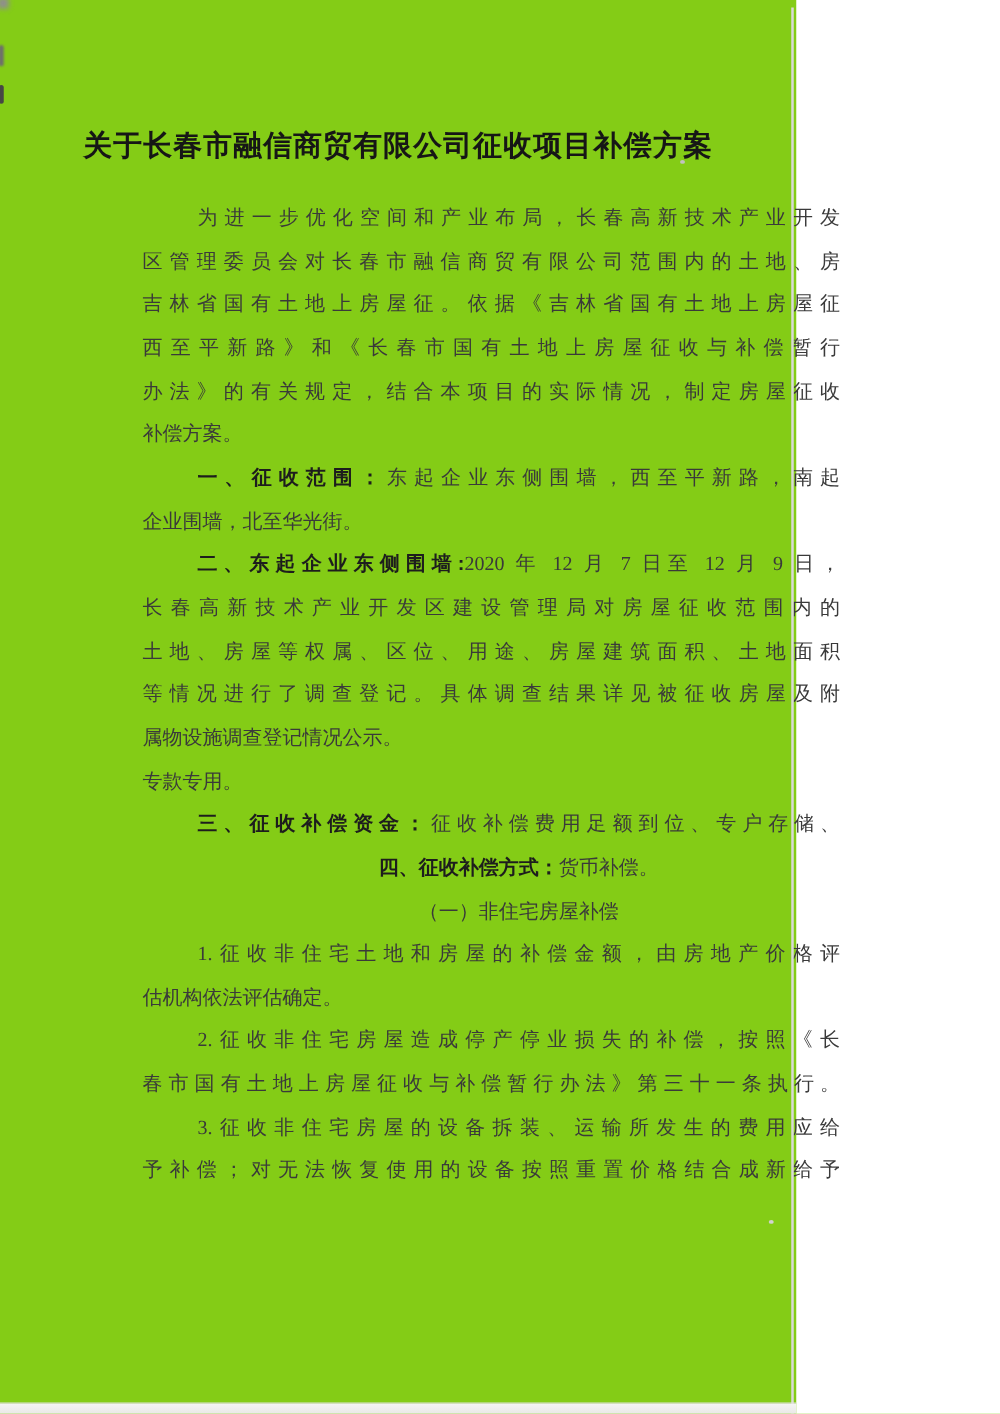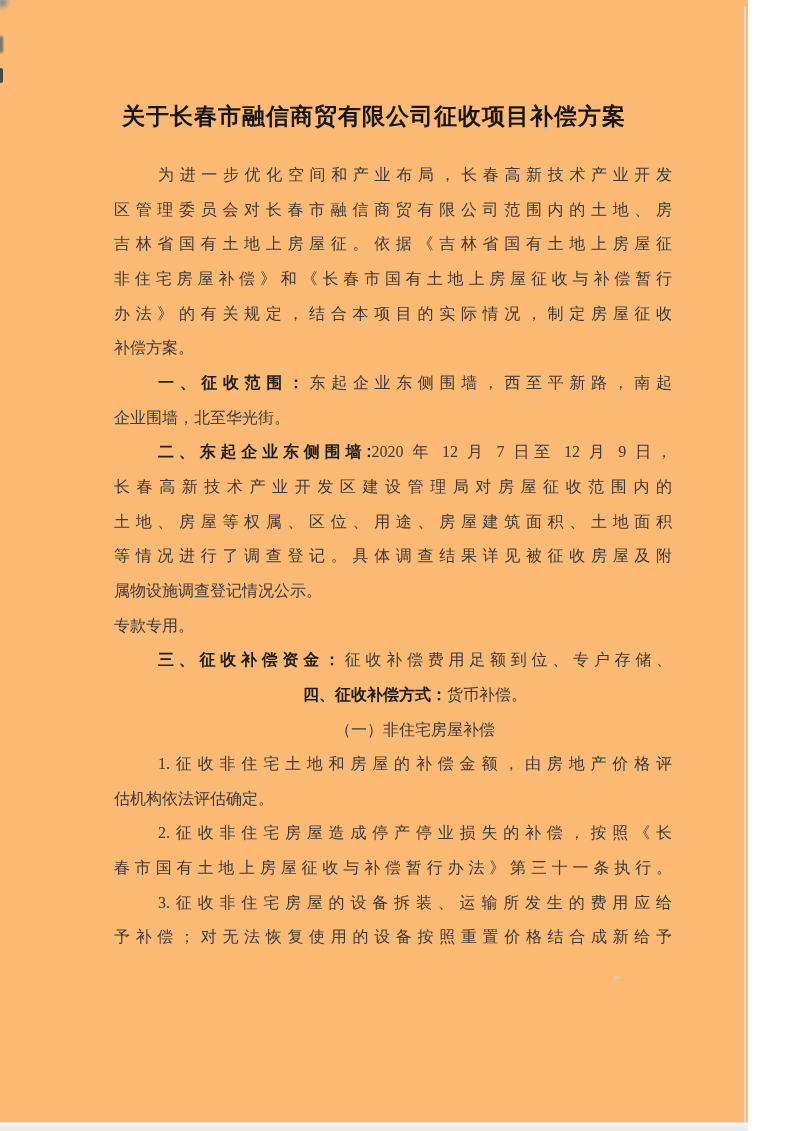--- a/index.html
+++ b/index.html
@@ -5,23 +5,23 @@
   html, body { margin: 0; padding: 0; }
   body {
     width: 800px;
     height: 1131px;
     background: #ffffff;
     overflow: hidden;
     font-family: "Liberation Serif", "DejaVu Serif", serif;
   }
   .page {
     position: relative;
-    width: 748px;
+    width: 637px;
     height: 1131px;
-    background: #fdba74;
+    background: #84cc16;
   }
   .doc-title {
     position: absolute;
     top: 101px;
     left: 0;
     width: 100%;
     margin: 0;
     text-align: center;
     font-family: "Liberation Serif", "DejaVu Serif", serif;
     font-size: 23px;
@@ -124,21 +124,21 @@
 </head>
 <body>
 
 <div class="page">
   <h1 class="doc-title">关于长春市融信商贸有限公司征收项目补偿方案</h1>
 
   <div class="doc-body">
       <div class="line indent fill"><span>为进一步优化空间和产业布局，长春高新技术产业开发</span></div>
       <div class="line fill"><span>区管理委员会对长春市融信商贸有限公司范围内的土地、房</span></div>
       <div class="line fill"><span>吉林省国有土地上房屋征。依据《吉林省国有土地上房屋征</span></div>
-      <div class="line fill"><span>非住宅房屋补偿》和《长春市国有土地上房屋征收与补偿暂行</span></div>
+      <div class="line fill"><span>西至平新路》和《长春市国有土地上房屋征收与补偿暂行</span></div>
       <div class="line fill"><span>办法》的有关规定，结合本项目的实际情况，制定房屋征收</span></div>
       <div class="line"><span>补偿方案。</span></div>
       <div class="line indent fill"><span class="lead">一、征收范围：</span><span>东起企业东侧围墙，西至平新路，南起</span></div>
       <div class="line"><span>企业围墙，北至华光街。</span></div>
       <div class="line indent fill"><span class="lead">二、东起企业东侧围墙:</span><span>2020 年 12 月 7 日至 12 月 9 日，</span></div>
       <div class="line fill"><span>长春高新技术产业开发区建设管理局对房屋征收范围内的</span></div>
       <div class="line fill"><span>土地、房屋等权属、区位、用途、房屋建筑面积、土地面积</span></div>
       <div class="line fill"><span>等情况进行了调查登记。具体调查结果详见被征收房屋及附</span></div>
       <div class="line"><span>属物设施调查登记情况公示。</span></div>
       <div class="line"><span>专款专用。</span></div>

